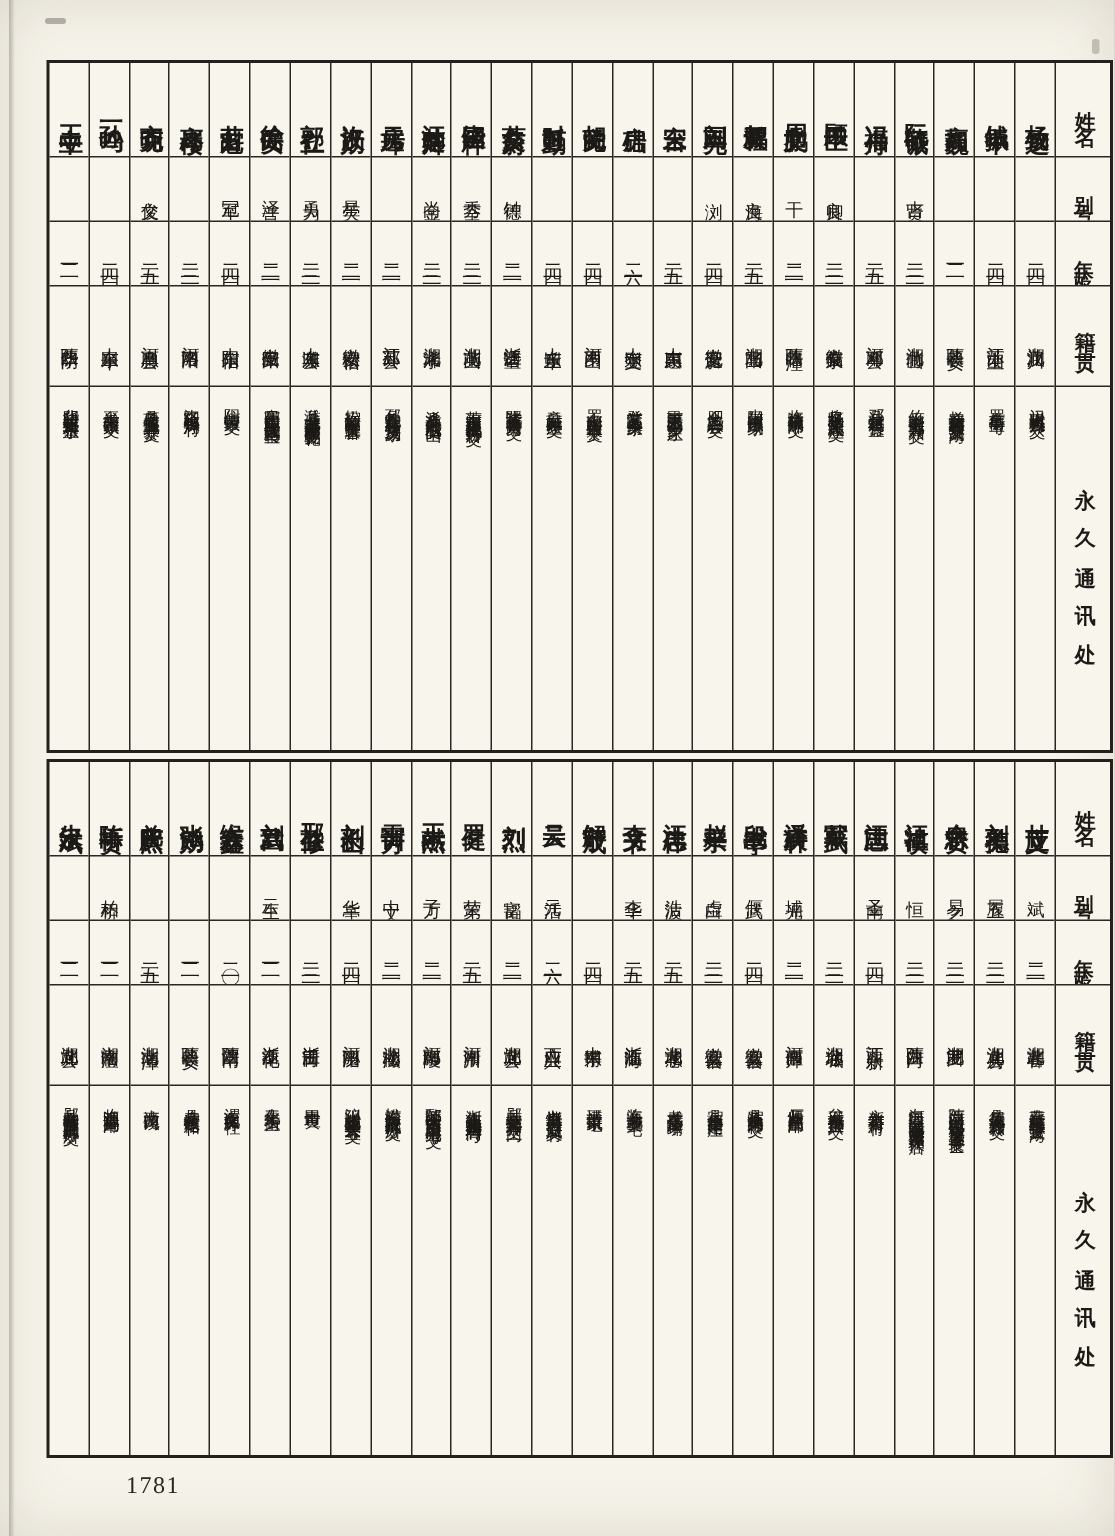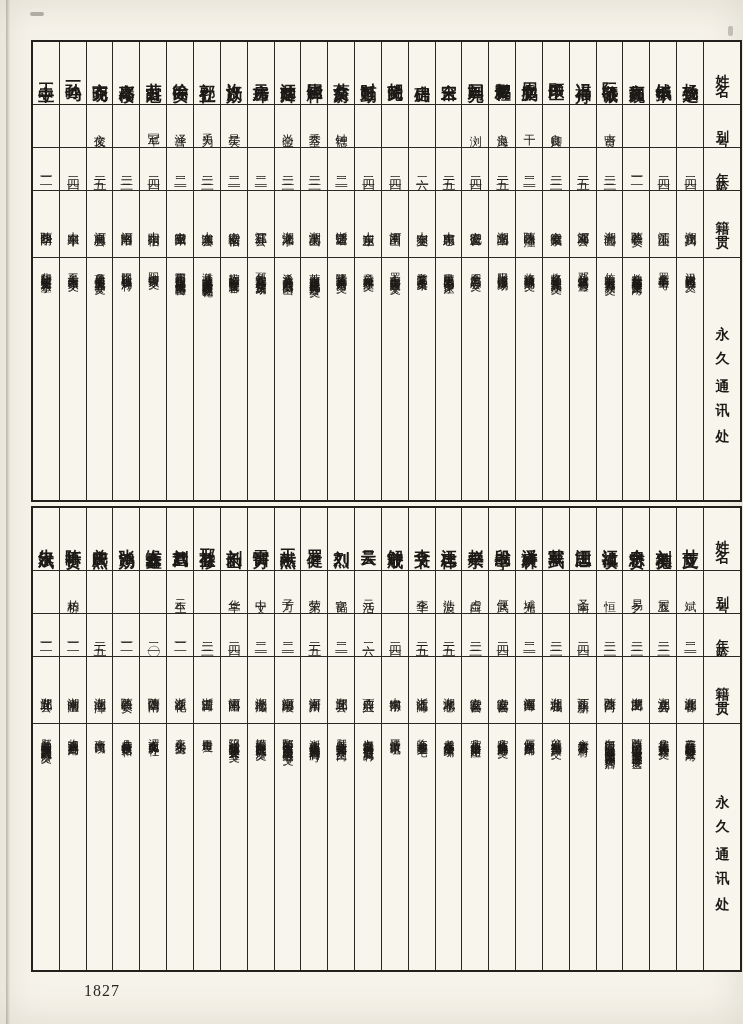--- a/index.html
+++ b/index.html
@@ -409,14 +409,14 @@
       </div>
       <div class="col entry-col">
         <div class="cell c-name">朱汉斌</div>
         <div class="cell c-byname"></div>
         <div class="cell c-age">二一</div>
         <div class="cell c-native">湖北郧县</div>
         <div class="cell c-addr">郧县普柳乡明僞店邮政代办所交</div>
       </div>
     </div>
 
-  <div class="page-num">1827</div>
+  <div class="page-num">1781</div>
 </div>
 
 </body></html>

